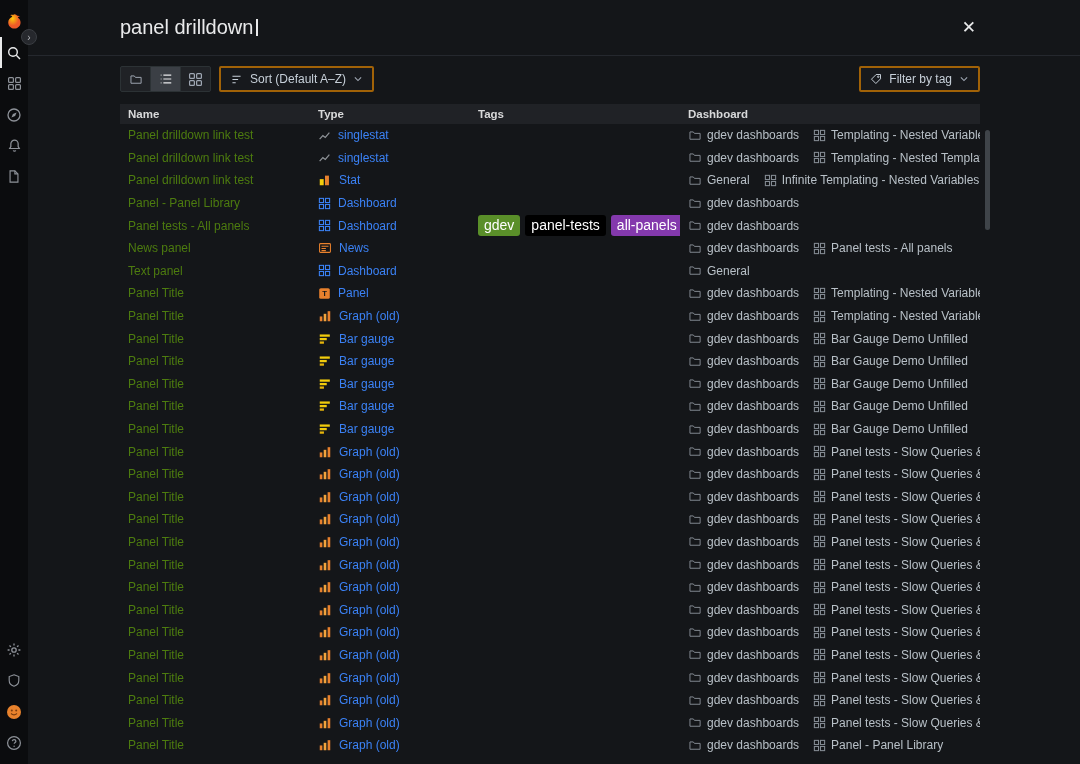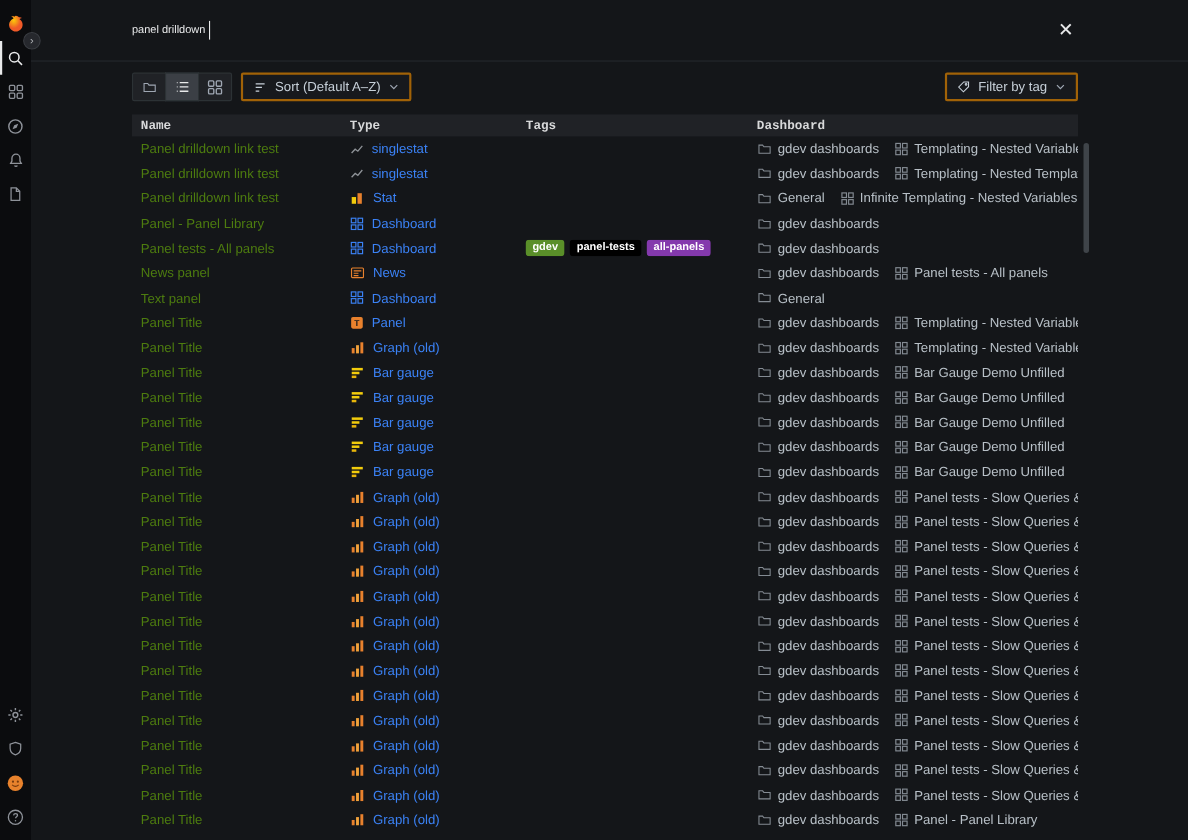--- a/index.html
+++ b/index.html
@@ -27,21 +27,21 @@
     position:absolute; left:21px; top:29px; width:16px; height:16px; border-radius:50%;
     background:#26282d; border:1px solid #3a3d42; color:#b4b7bb; font-size:10px; line-height:13px;
     text-align:center; z-index:5; cursor:pointer; padding:0;
   }
   
   .overlay { position:absolute; left:28px; top:0; right:0; bottom:0; background:#141619; }
   .search-bar {
     height:56px; border-bottom:1px solid #25282e; display:flex; align-items:center;
     padding-left:92px; padding-right:104px;
   }
-  .search-input { display:flex; align-items:center; font-size:10px; color:#e9eaeb; flex:1; cursor:text; }
+  .search-input { display:flex; align-items:center; font-size:20px; color:#e9eaeb; flex:1; cursor:text; }
   .caret { display:inline-block; width:1.5px; height:17px; background:#e9eaeb; margin-left:3px; }
   .close-btn {
     background:none; border:none; color:#e9eaeb; font-size:17px; cursor:pointer; line-height:1;
   }
   
   .toolbar {
     margin:10px 0 12px 92px; width:860px; height:26px; display:flex; align-items:center; gap:8px;
   }
   .btn-group { display:flex; }
   .view-btn {
@@ -54,38 +54,38 @@
   .dropdown {
     height:26px; background:#17191d; border:2px solid #a16207; border-radius:2px;
     display:flex; align-items:center; gap:7px; padding:0 9px; font-size:12px; color:#c7d0d9; cursor:pointer;
   }
   .dropdown .chev { color:#9fa7b3; }
   .spacer { flex:1; }
   
   .table { margin-left:92px; width:860px; }
   .thead {
     display:grid; grid-template-columns:190px 160px 210px 1fr; background:#202226; height:20px;
-    align-items:center; font-size:11.5px; font-weight:600; color:#d8d9da;font-family:Liberation Mono, monospace;
+    align-items:center; font-size:11.5px; font-weight:600; color:#d8d9da;
   }
   .thead .hcell { padding-left:8px; }
   .trow {
     display:grid; grid-template-columns:190px 160px 210px 1fr; height:22.6px; align-items:center;
     font-size:12px; cursor:pointer;
   }
   .cell { padding-left:8px; display:flex; align-items:center; overflow:hidden; white-space:nowrap; }
   .name-cell { color:#4d7c0f; font-weight:500; }
   .type-cell { color:#3b82f6; gap:7px; }
   .tags-cell { gap:5px; }
   .loc-cell { gap:14px; color:#b8c0c7; }
   .loc-seg { display:flex; align-items:center; gap:5px; }
   .loc-seg .icon { color:#848b93; }
   .icon { display:inline-flex; align-items:center; }
   .icon svg { display:block; }
   .tag {
-    font-size:10px; font-weight:700; color:#fff; padding:1.5px 6px; border-radius:3px; line-height:1.25;
+    font-size:14px; font-weight:400; color:#fff; padding:1.5px 6px; border-radius:3px; line-height:1.25;
   }
   .scroll-thumb {
     position:absolute; left:957px; top:130px; width:5px; height:100px; background:#3f4449; border-radius:3px;
   }
 </style>
 </head>
 <body>
 
 <nav class="sidebar">
   <div class="sb-top">

